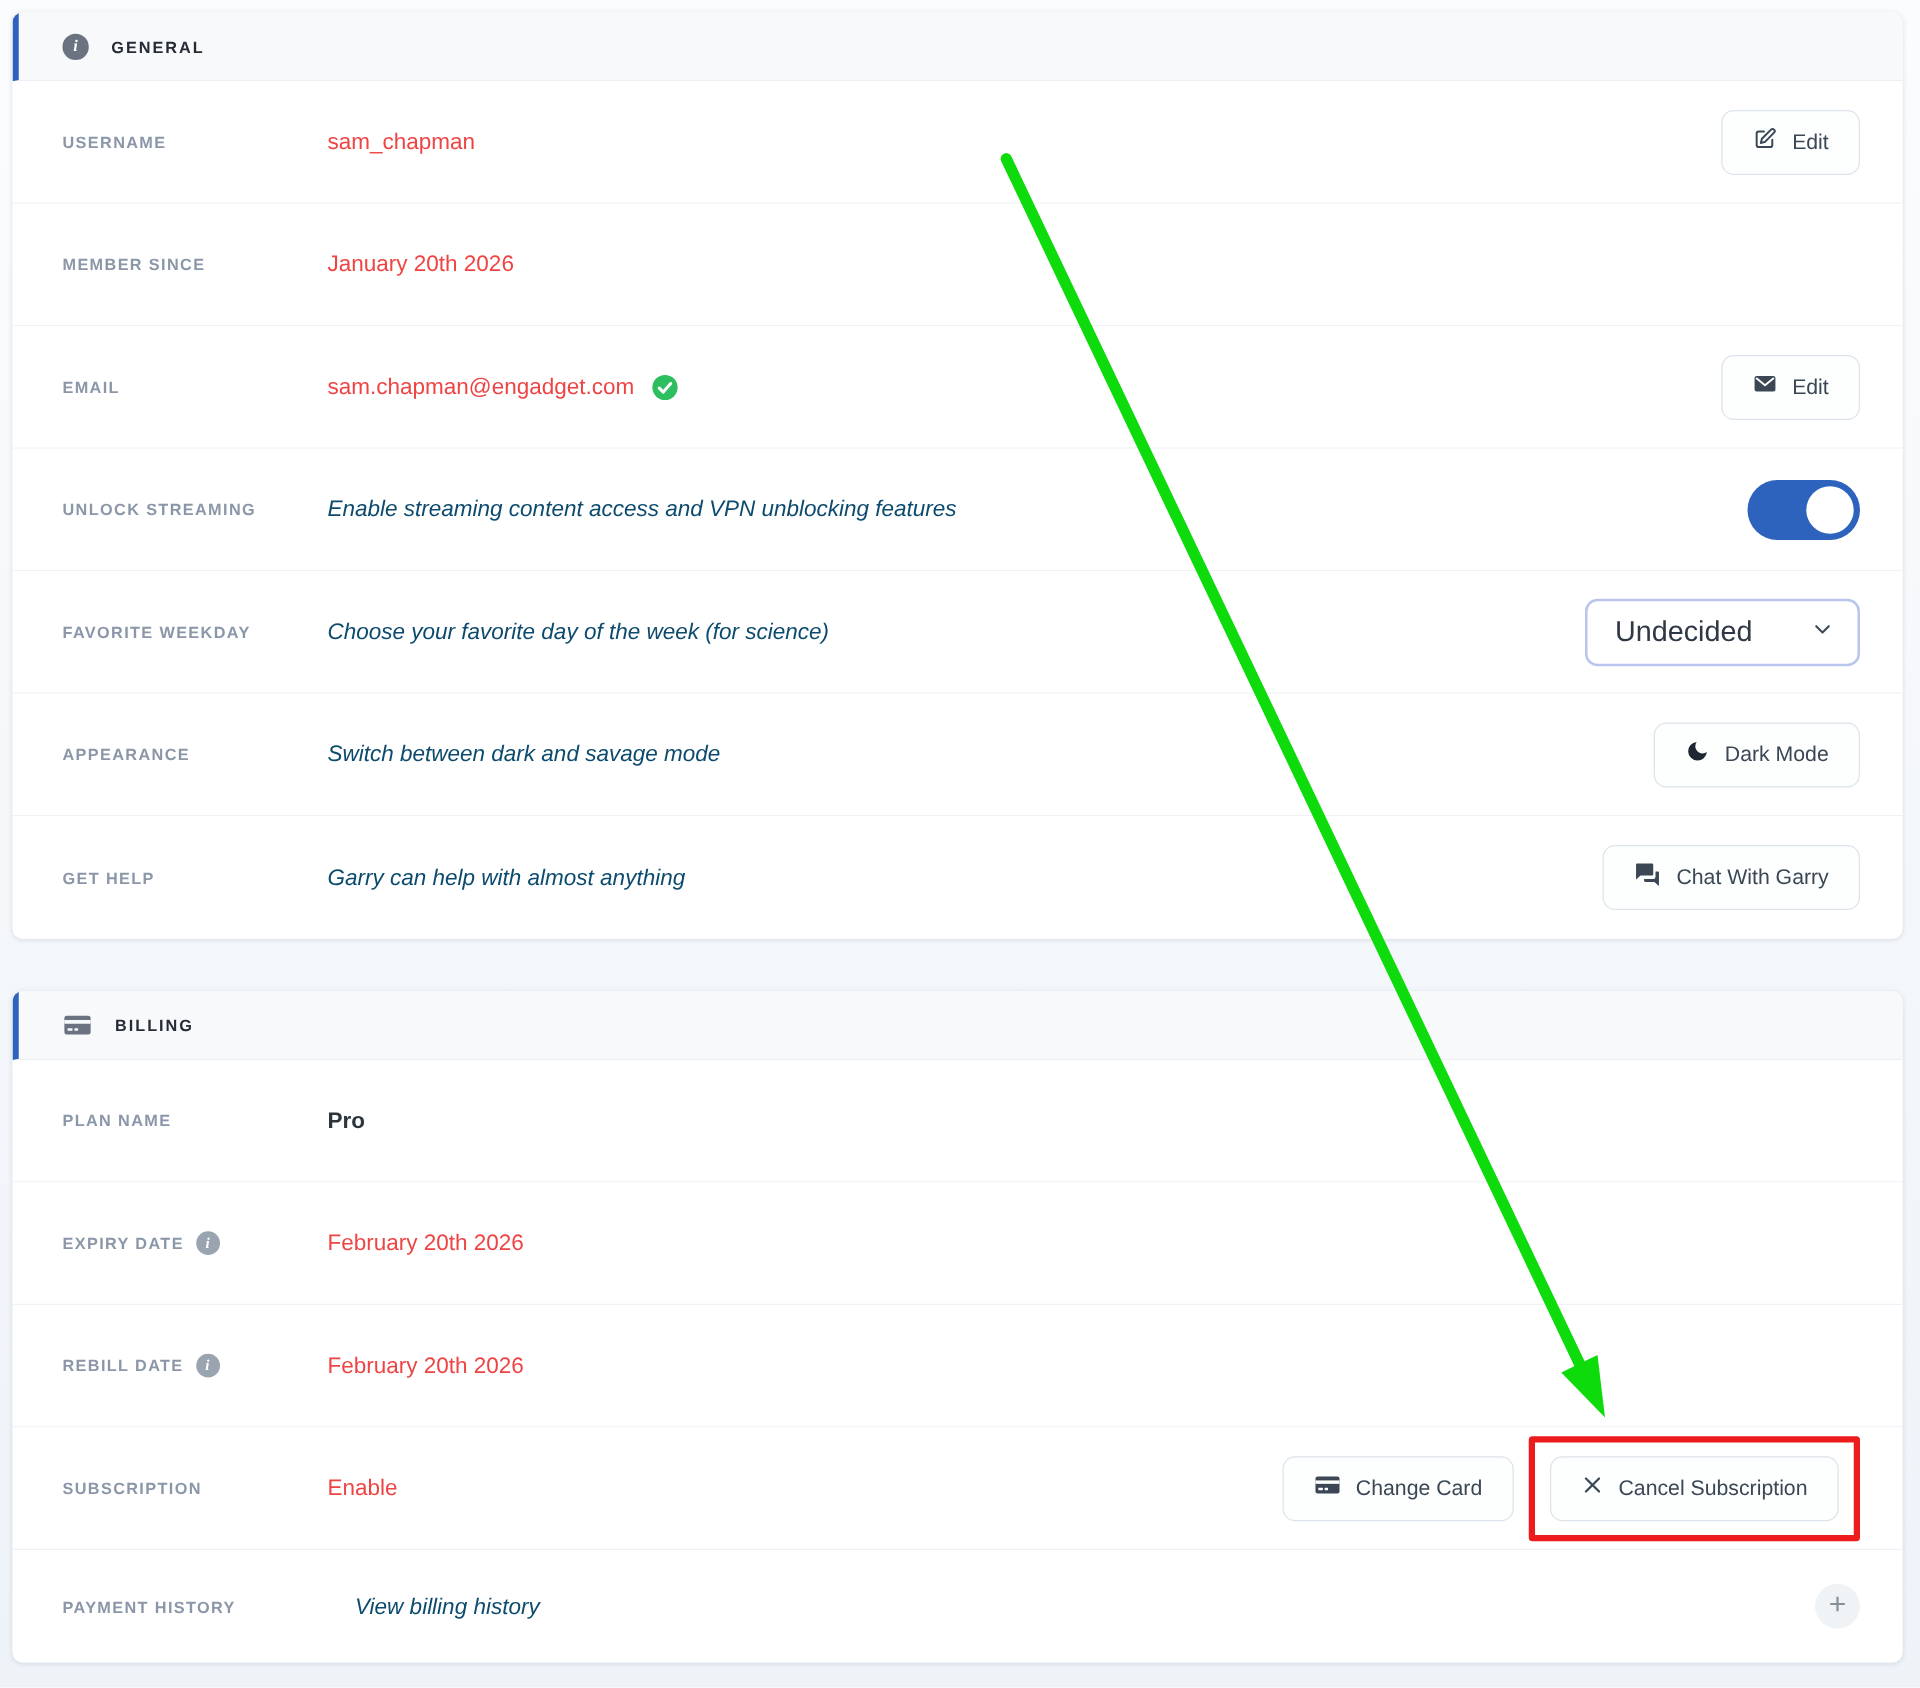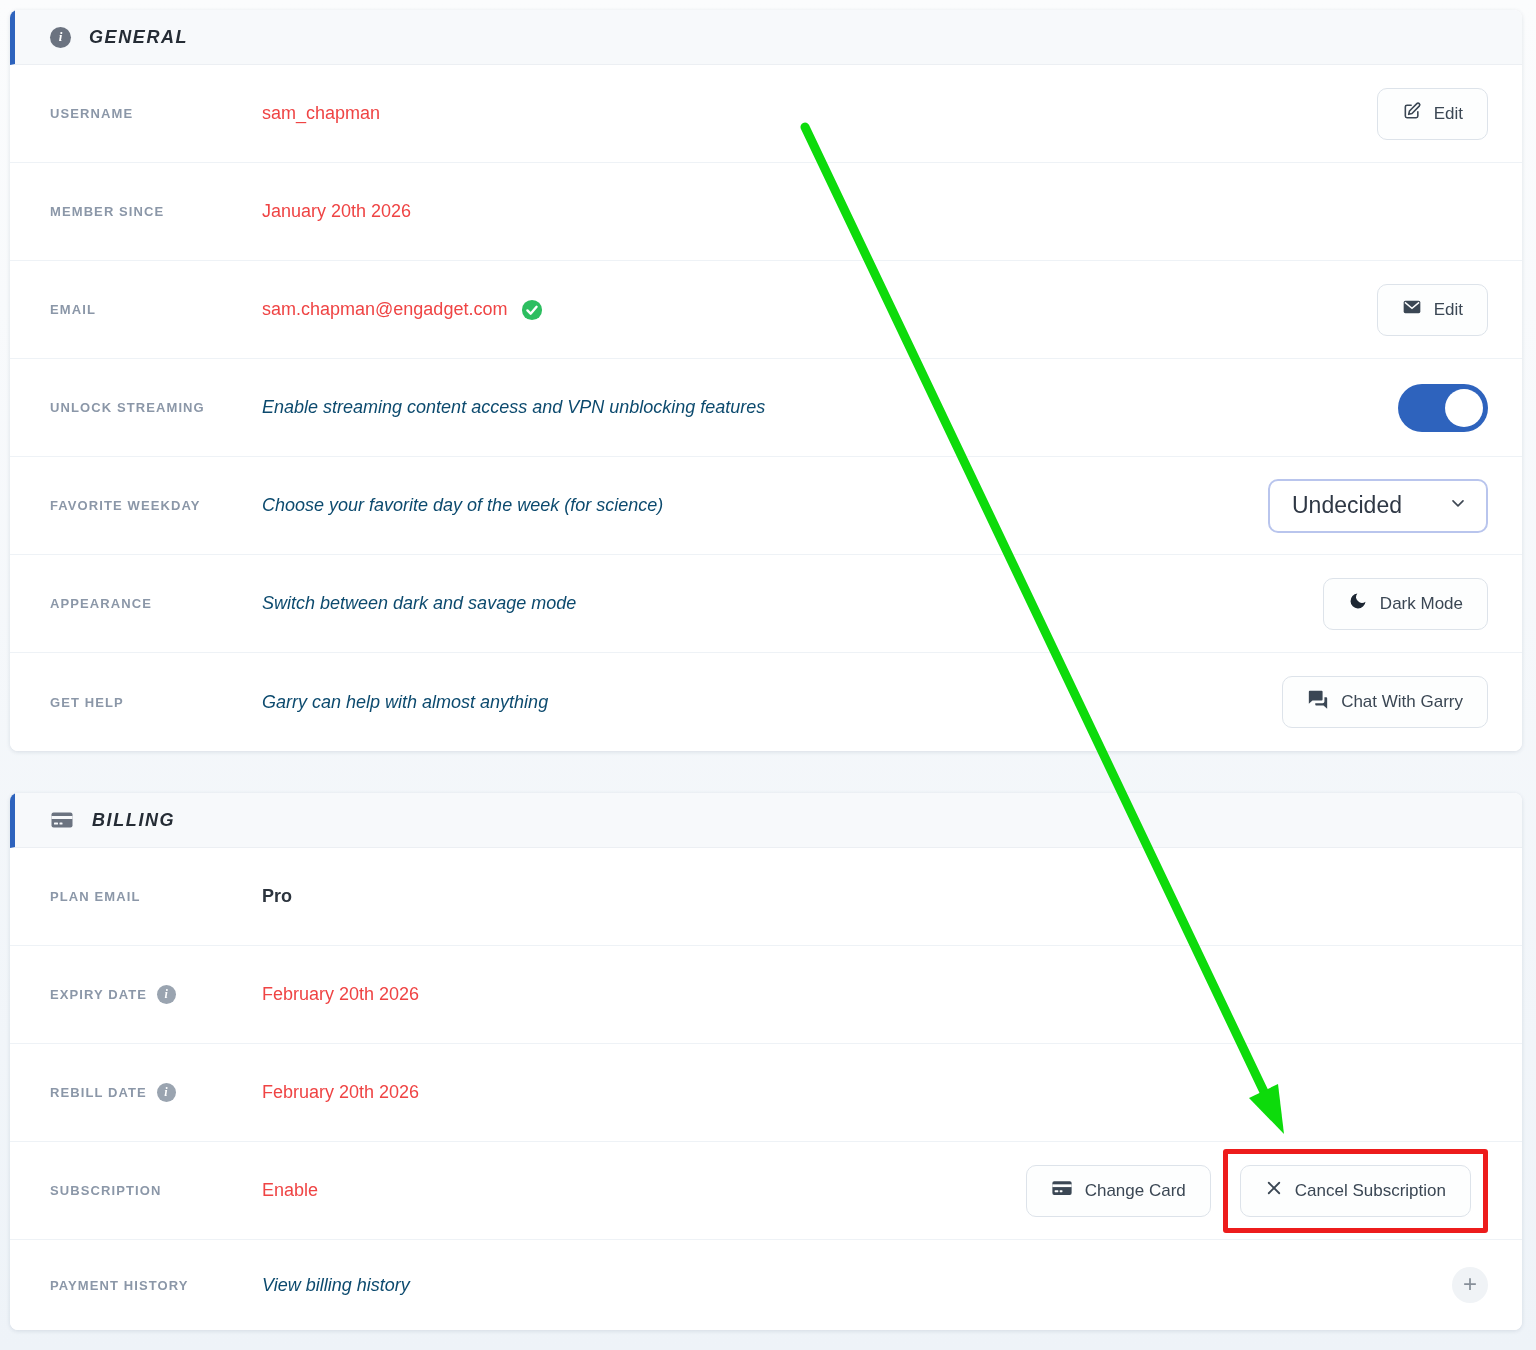--- a/index.html
+++ b/index.html
@@ -21,28 +21,28 @@
     box-shadow:0 1px 4px rgba(50,70,100,.14);overflow:hidden;
   }
   .card-general{margin-top:10px;}
   .card-billing{margin-top:42px;}
   .card-header{
     height:55px;display:flex;align-items:center;gap:18px;
     background:#f7f9fb;border-left:5px solid var(--accent-blue);
     padding-left:35px;border-bottom:1px solid #eceff3;color:#6b7380;
   }
   .card-header h2{
-    font-size:18px;font-weight:700;letter-spacing:1.6px;color:#252c35;margin:0;font-style:italic;
+    font-size:13px;font-weight:700;letter-spacing:1.6px;color:#252c35;margin:0;
   }
   .row{
     height:98px;display:flex;align-items:center;
     padding:0 34px 0 40px;border-bottom:1px solid #eef2f6;background:#fff;
   }
   .row:last-child{border-bottom:none;}
-  .row-billing-last{height:90px;}
+  .row-billing-last{height:90px;gap:22px;}
   .row-label{
     width:212px;flex-shrink:0;font-size:13px;font-weight:700;
     letter-spacing:1.1px;color:#8b97a8;display:flex;align-items:center;gap:10px;
   }
   .row-value{font-size:18px;color:#ef4444;display:flex;align-items:center;gap:14px;}
   .row-value.italic{font-style:italic;color:#0c4a6e;}
   .row-value.bold{font-weight:700;color:#2c343e;}
   .row-actions{margin-left:auto;display:flex;align-items:center;padding-left:28px;}
   .btn{
     display:inline-flex;align-items:center;gap:12px;height:52px;padding:0 24px;
@@ -208,21 +208,21 @@
           <rect x="1.5" y="4.5" width="21" height="15" rx="2" fill="#6b7380"></rect>
           <rect x="1.5" y="8" width="21" height="3" fill="#f7f9fb"></rect>
           <rect x="4" y="14.5" width="4" height="2" rx="0.5" fill="#f7f9fb"></rect>
           <rect x="9.5" y="14.5" width="3" height="2" rx="0.5" fill="#f7f9fb"></rect>
         </svg>
     </span>
     <h2>BILLING</h2>
   </header>
 
   <div class="row">
-    <div class="row-label">PLAN EMAIL</div>
+    <div class="row-label">PLAN NAME</div>
     <div class="row-value bold">Pro</div>
   </div>
 
   <div class="row">
     <div class="row-label">
       <span>EXPIRY DATE</span>
       <span class="info-dot">i</span>
     </div>
     <div class="row-value">February 20th 2026</div>
   </div>

